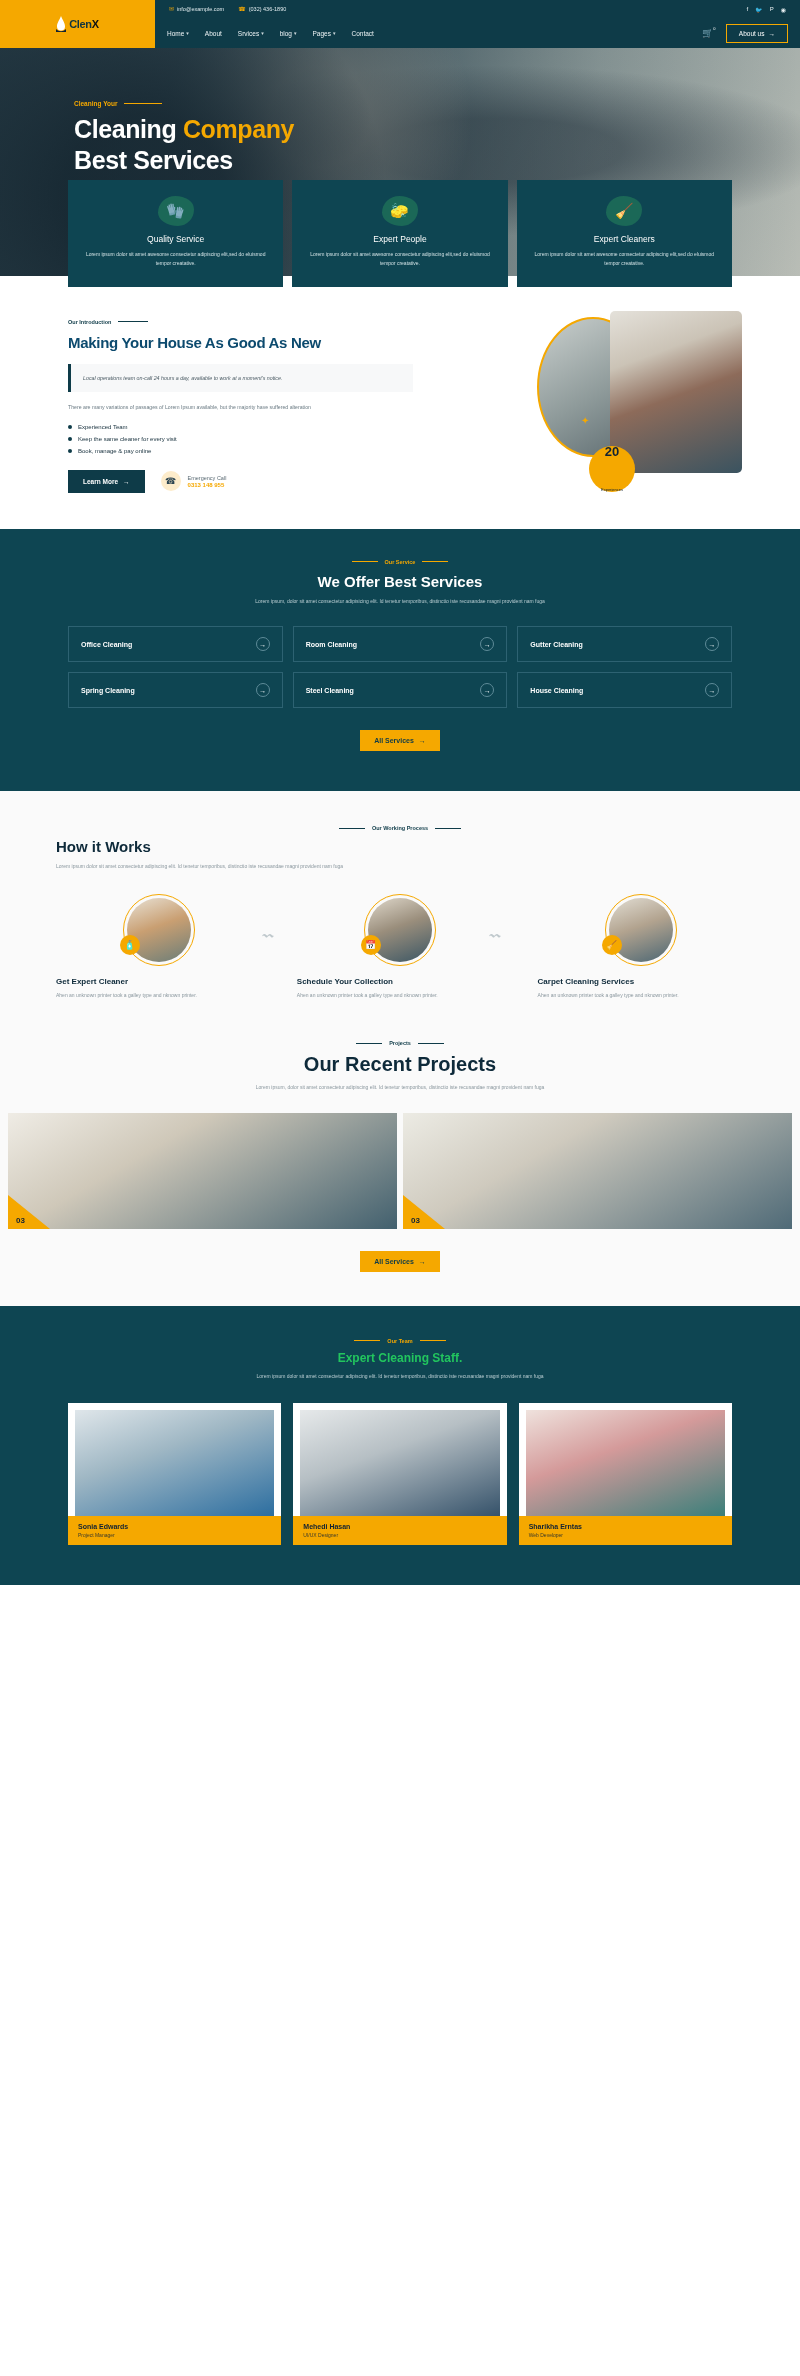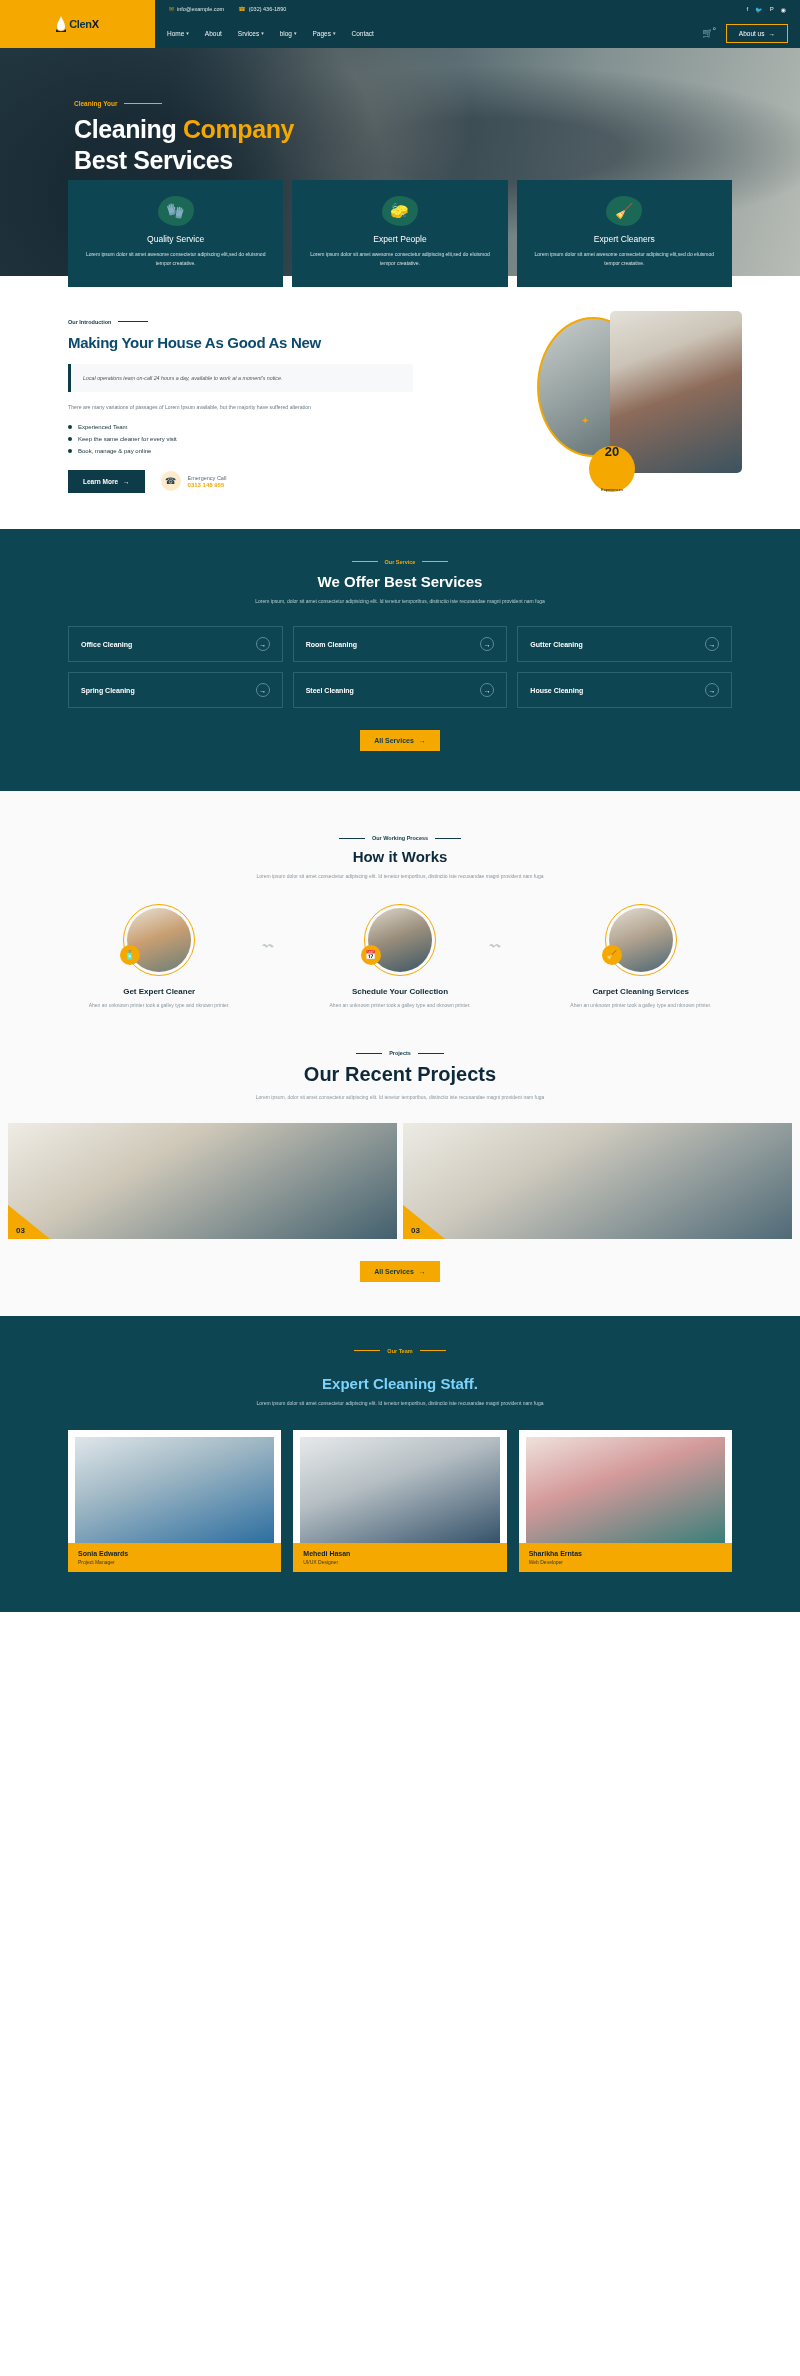--- a/index.html
+++ b/index.html
@@ -142,21 +142,21 @@
     justify-content:space-between; cursor:pointer;
   }
   .svc-item span { font-size:7px; color:#fff; font-weight:600; }
   .svc-arrow {
     width:14px; height:14px; border-radius:50%; border:1px solid #5e8b98;
     display:flex; align-items:center; justify-content:center; font-size:6px; color:#fff;
   }
   .btn-center { margin-top:22px; display:flex; justify-content:center; }
 
   
-  .works { background:#fafafa; padding:44px 56px 34px; text-align:center; }
+  .works { background:#fafafa; padding:34px 56px 34px; }
   .sec-eyebrow-d { display:flex; align-items:center; justify-content:center; gap:7px; color:#0e3b48; font-size:5.5px; font-weight:700; }
   .sec-eyebrow-d .line { width:26px; height:1px; background:#0e3b48; }
   .works h2 { font-size:15px; color:#0e2a3a; font-weight:700; margin-top:7px; }
   .works .sec-sub { color:#8a979e; }
   .steps { display:flex; justify-content:space-between; margin-top:22px; position:relative; }
   .step { width:30%; }
   .step-circle {
     width:72px; height:72px; border-radius:50%; margin:0 auto; position:relative;
     border:1.5px solid #F5A800; overflow:visible;
   }
@@ -183,21 +183,21 @@
   .proj-tag {
     position:absolute; left:0; bottom:0; width:0; height:0;
     border-left:42px solid #F5A800; border-top:34px solid transparent;
   }
   .proj-num {
     position:absolute; left:8px; bottom:4px; font-size:8px; font-weight:700; color:#123; z-index:2;
   }
 
   
   .team { background:#0e4552; padding:32px 68px 40px; text-align:center; }
-  .team h2 { font-size:15px; color:#7dd3fc; font-weight:700; margin-top:21px; }
+  .team h2 { font-size:12px; color:#22c55e; font-weight:700; margin-top:7px; }
   .team-grid { display:flex; gap:12px; margin-top:22px; }
   .tcard { flex:1; background:#fff; padding:7px 7px 0; }
   .tphoto { height:106px; }
   .t1 { background:linear-gradient(160deg,#dfe6ea 0%,#9fb7c4 40%,#2c6ea0 100%); }
   .t2 { background:linear-gradient(160deg,#e6e9ea 0%,#b6bfc4 40%,#35526a 100%); }
   .t3 { background:linear-gradient(160deg,#efe2dd 0%,#d49a9a 40%,#3a7f7a 100%); }
   .tname-bar { background:#F5A800; margin:0 -7px; padding:7px 10px; text-align:left; position:relative; top:0; }
   .tname { font-size:7px; font-weight:700; color:#123; }
   .trole { font-size:5px; color:#3a3a2a; margin-top:2px; }
 </style>

